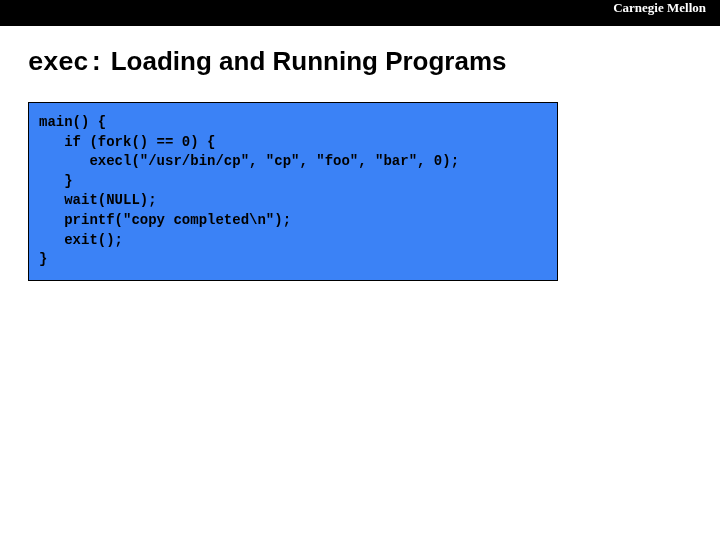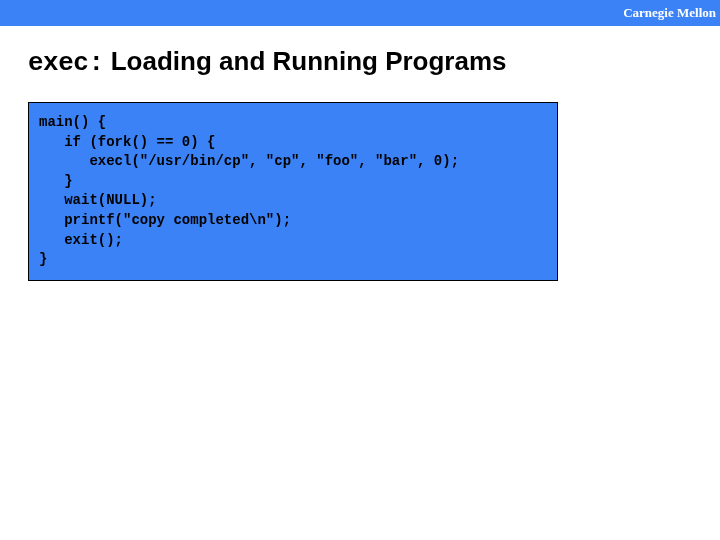--- a/index.html
+++ b/index.html
@@ -6,25 +6,24 @@
   body {
     width: 720px;
     height: 540px;
     background: #ffffff;
     font-family: Arial, Helvetica, sans-serif;
     overflow: hidden;
   }
   .topbar {
     width: 100%;
     height: 26px;
-    background: #3b82f6;
+    background: #000000;
     display: flex;
     justify-content: flex-end;
-    align-items: center;
-    padding-right: 4px;
+    padding-right: 14px;
   }
   .brand {
     color: #ffffff;
     font-family: Georgia, "Times New Roman", serif;
     font-weight: bold;
     font-size: 13px;
   }
   .slide-body {
     padding: 20px 28px 13px 28px;
   }

